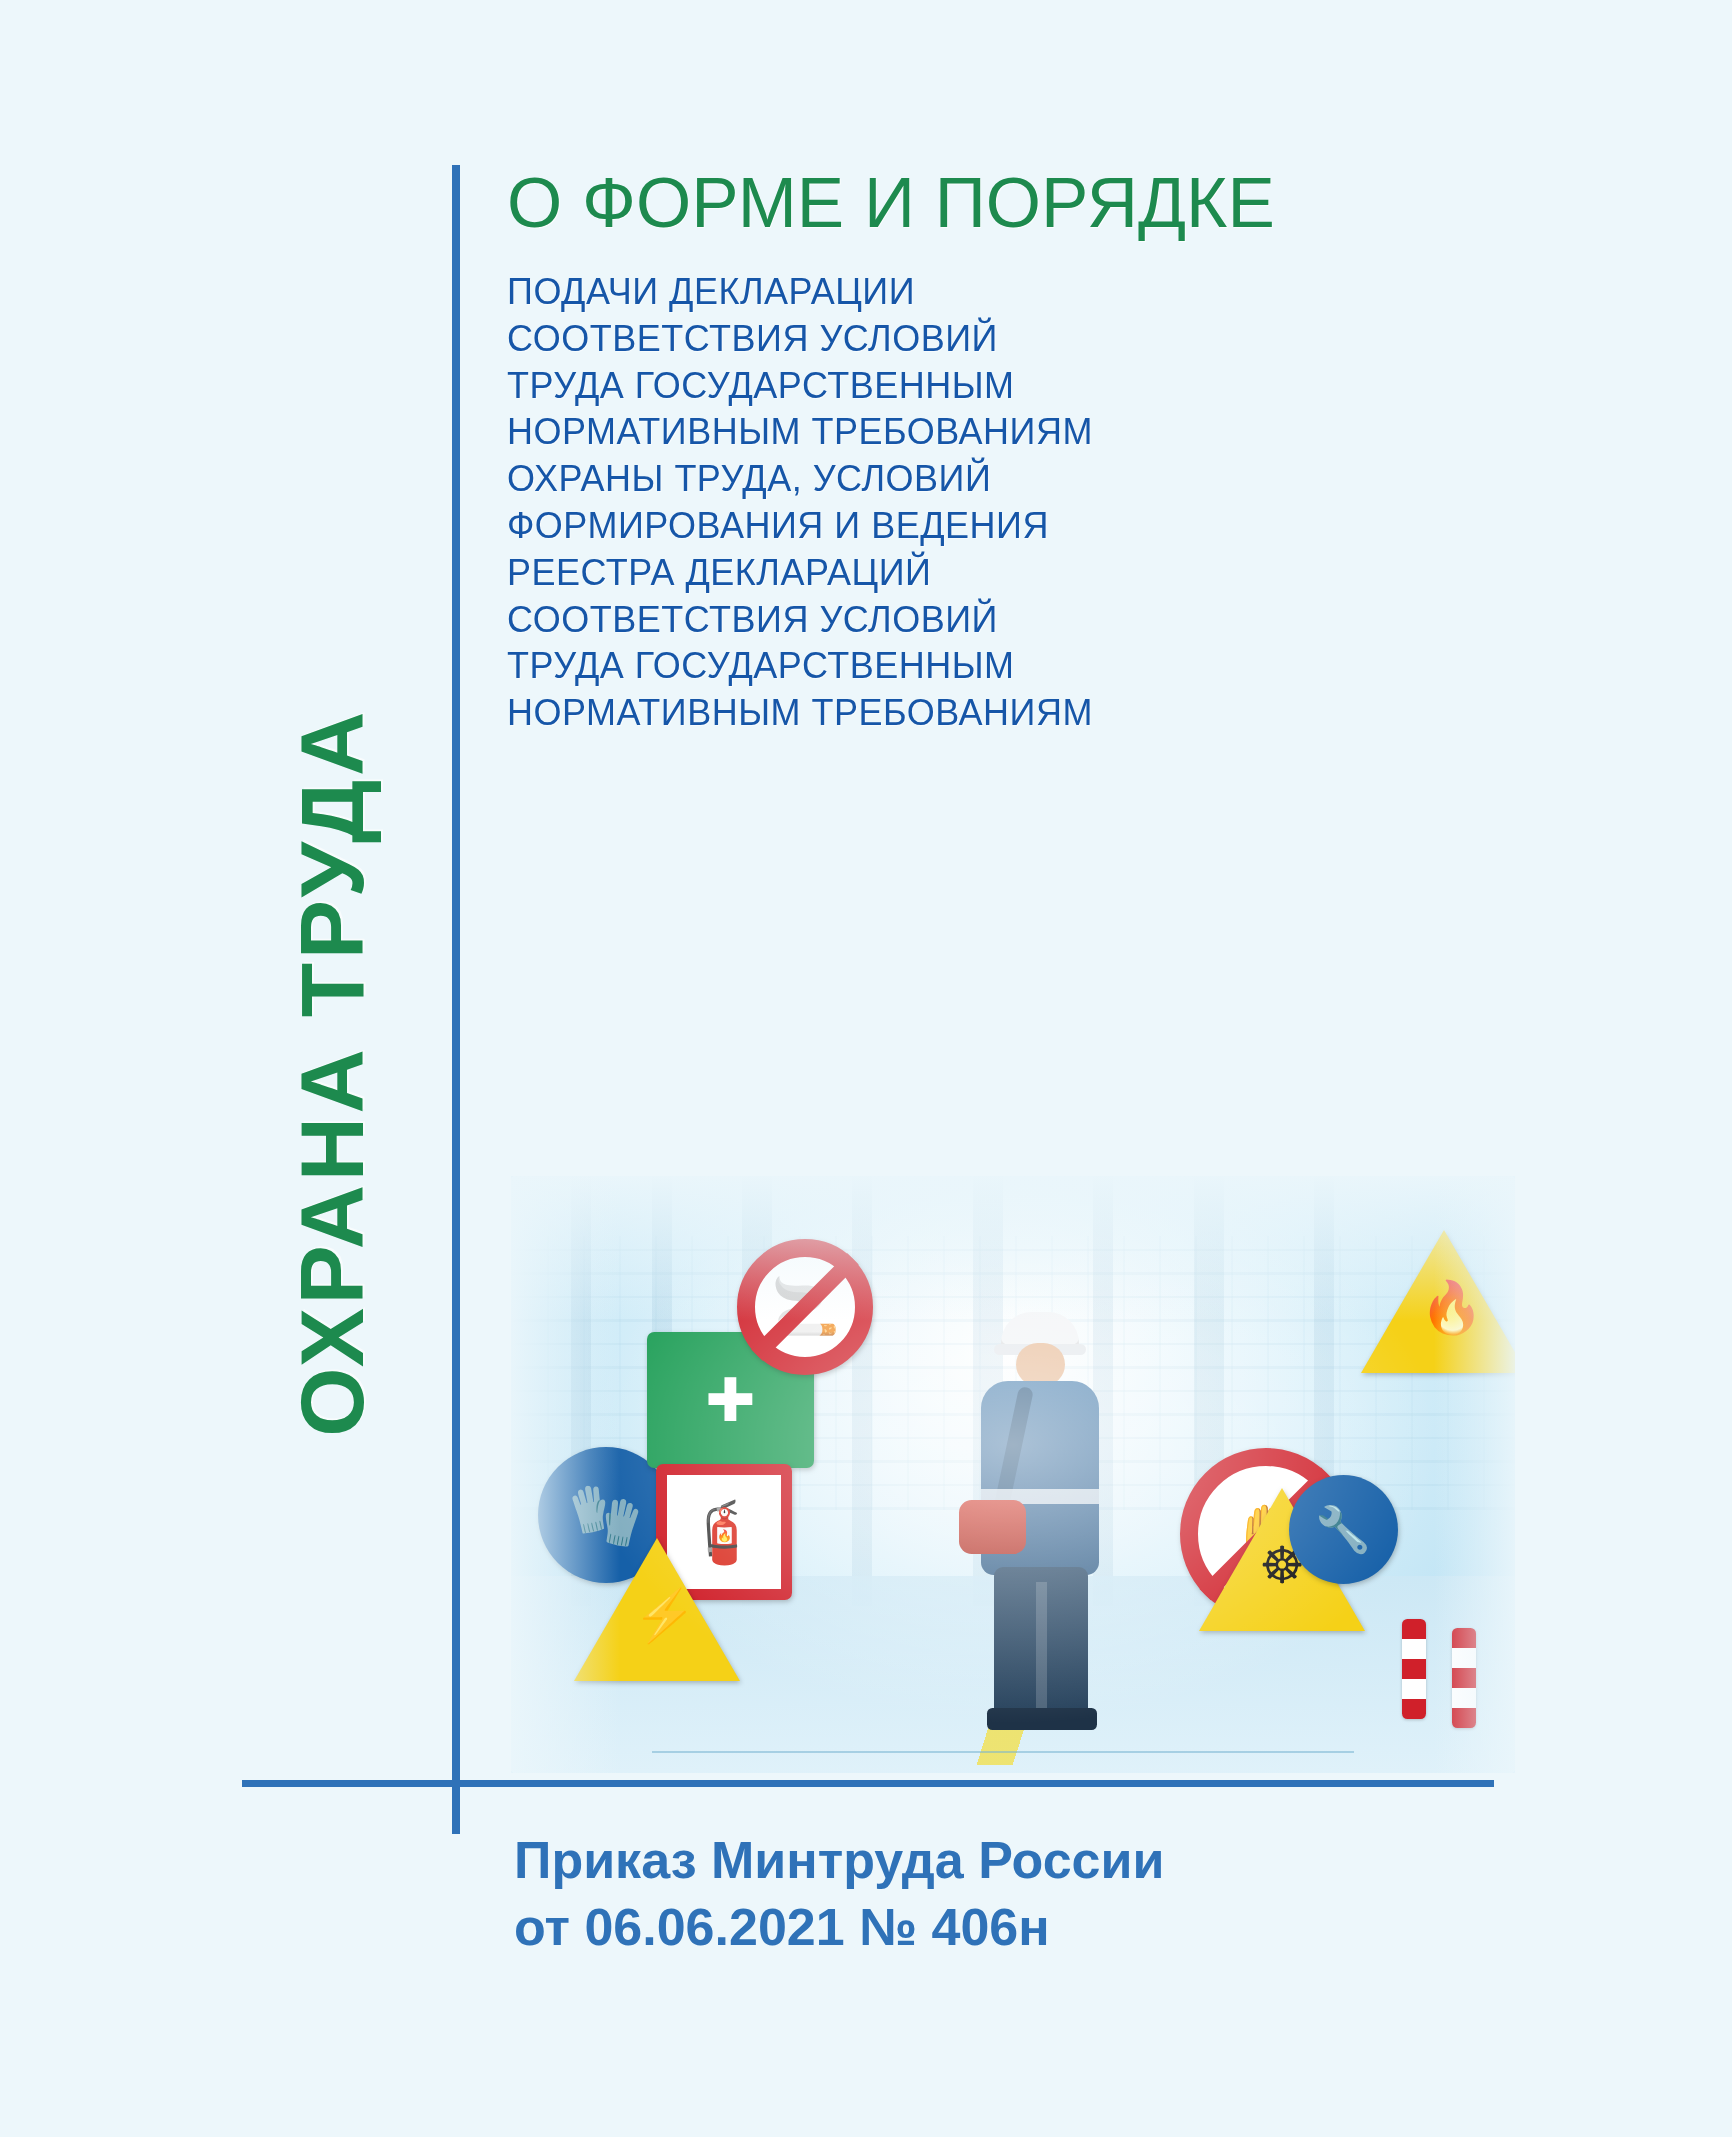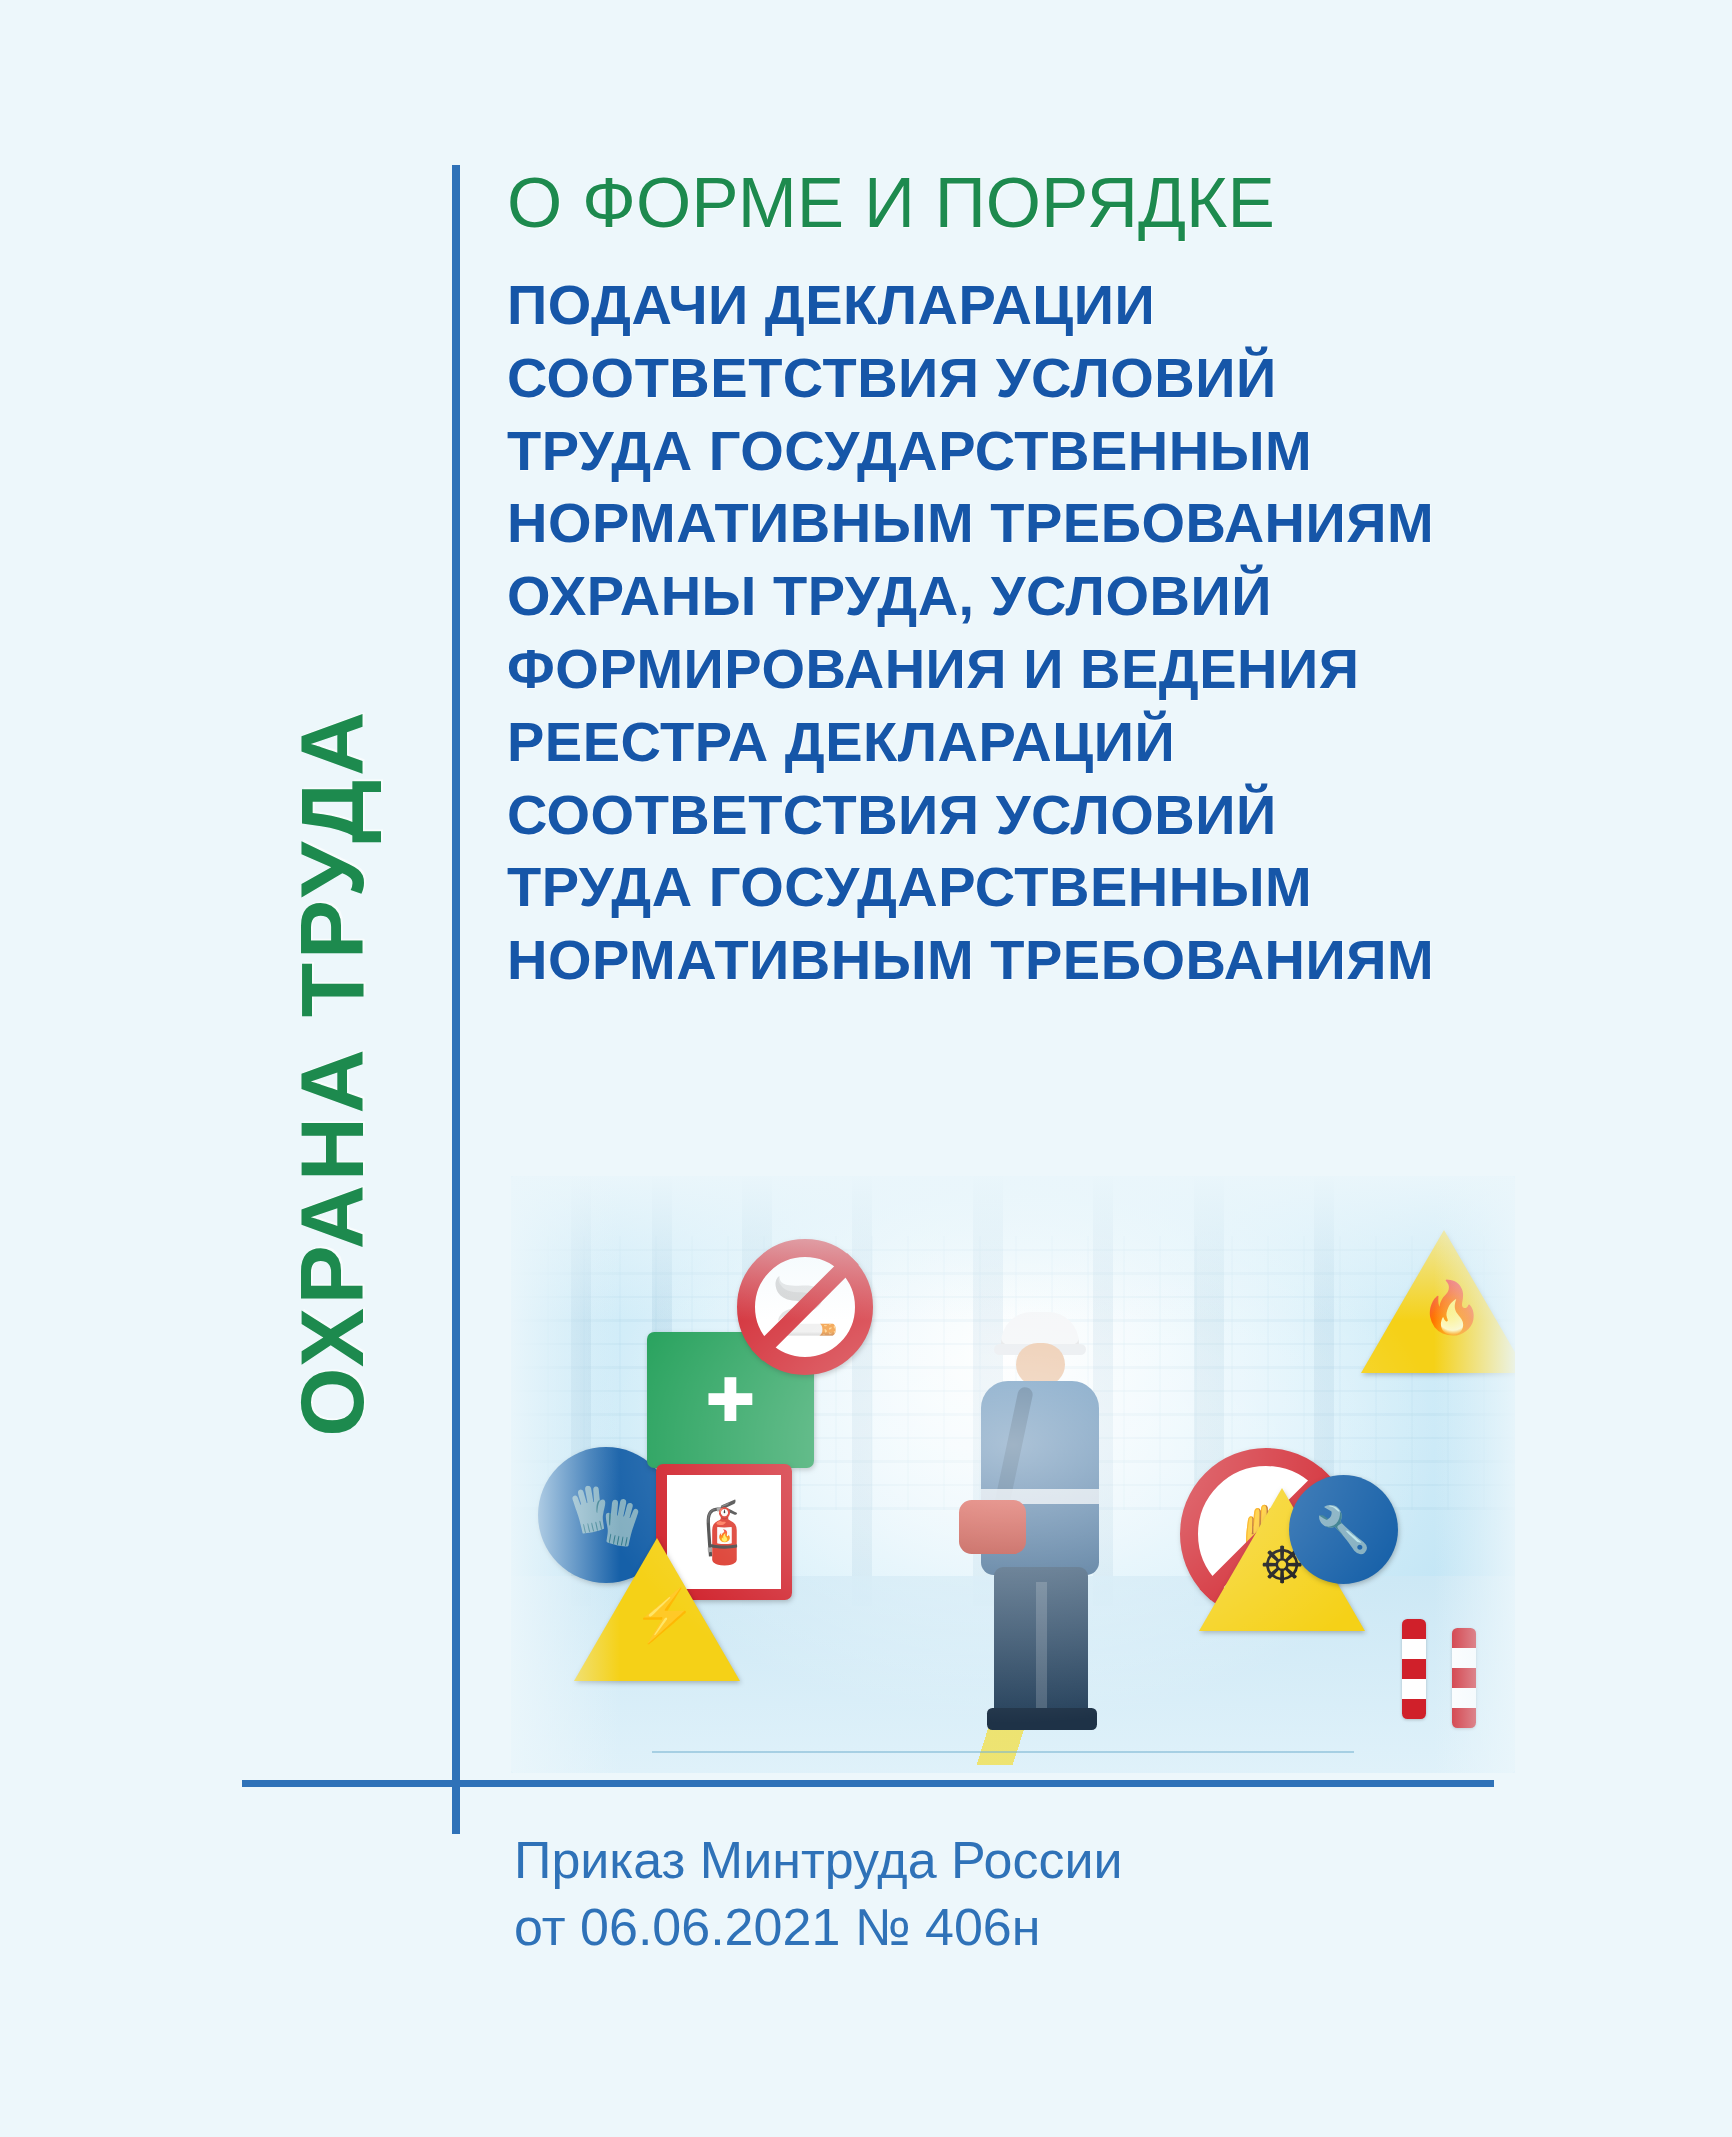--- a/index.html
+++ b/index.html
@@ -94,40 +94,40 @@
   .title-main {
     font-size: 71px;
     font-weight: normal;
     color: #1d8a4e;
     line-height: 1.0;
     letter-spacing: 0px;
     margin: 0 0 31px 0;
     text-shadow: 0.9px 0.9px 0 rgba(255,255,255,0.7);
   }
   .title-sub {
-    font-size: 56px;
-    font-weight: bold;
+    font-size: 36px;
+    font-weight: normal;
     color: #1656a8;
     line-height: 1.30;
     letter-spacing: 0.5px;
     margin: 0;
     text-shadow: 0.9px 0.9px 0 rgba(255,255,255,0.55);
   }
   .title-sub .ln { display: block; }
 
   
   .doc-ref {
     position: absolute;
     left: 514px;
     top: 1827px;
     width: 995px;
     z-index: 7;
     color: #2f72b8;
     font-size: 52px;
-    font-weight: normal;
+    font-weight: bold;
     line-height: 1.28;
   }
   .doc-ref .ln { display: block; }
 
   
   .artwork {
     position: absolute;
     left: 511px;
     top: 1176px;
     width: 1004px;

